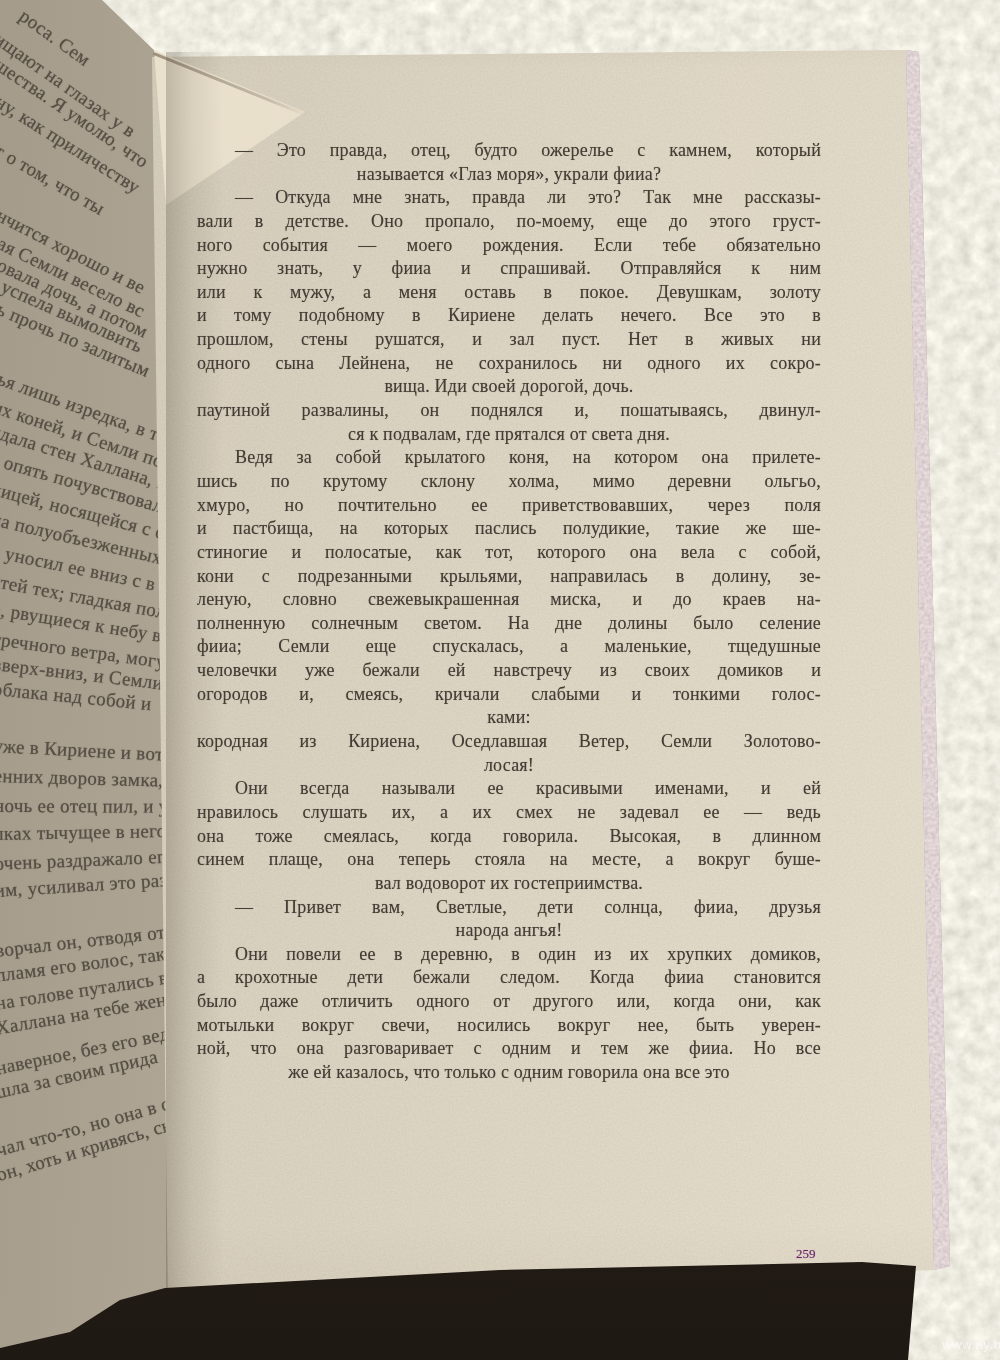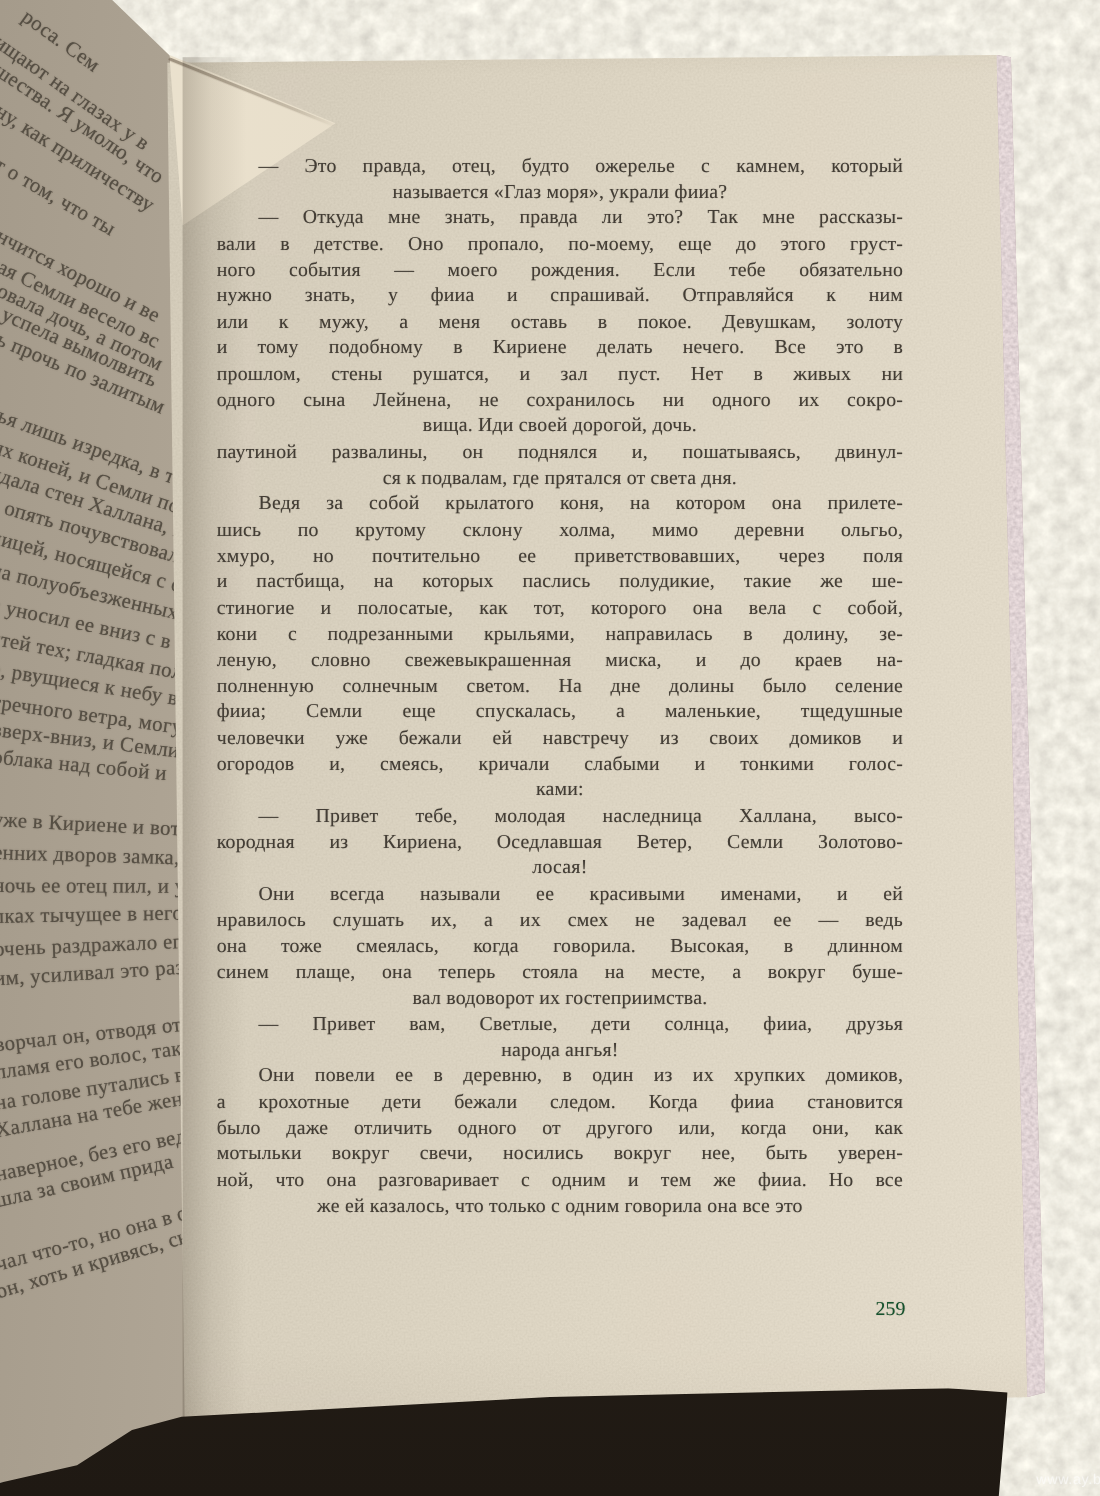--- a/index.html
+++ b/index.html
@@ -70,22 +70,22 @@
   
   .text-block {
     position:absolute; left:197px; top:139px; width:624px; z-index:3;
     font-size:18px; color:#433d35; letter-spacing:.2px;
     text-shadow:0 0 .9px rgba(67,61,52,.45);
   }
   .line { height:23.65px; line-height:23.4px; text-align:center; }
   .line.j { text-align:justify; text-align-last:justify; }
   .line.ind { text-indent:38px; }
   .page-number {
-    position:absolute; left:796px; top:1179px; z-index:3;
-    font-size:18px; color:#14532d; text-shadow:0 0 .9px rgba(67,61,52,.45);
+    position:absolute; left:796px; top:1246px; z-index:3;
+    font-size:13px; color:#701a75; text-shadow:0 0 .9px rgba(67,61,52,.45);
   }
   
   .watermark {
     position:absolute; left:942px; top:1337px; z-index:6;
     font-family:"Liberation Sans", sans-serif; font-size:13px; letter-spacing:.6px;
     color:rgba(255,255,255,.55); text-shadow:0 0 2px rgba(255,255,255,.3);
     white-space:nowrap;
   }
 </style>
 </head>
@@ -196,21 +196,20 @@
       <div class="line j">хмуро, но почтительно ее приветствовавших, через поля</div>
       <div class="line j">и пастбища, на которых паслись полудикие, такие же ше-</div>
       <div class="line j">стиногие и полосатые, как тот, которого она вела с собой,</div>
       <div class="line j">кони с подрезанными крыльями, направилась в долину, зе-</div>
       <div class="line j">леную, словно свежевыкрашенная миска, и до краев на-</div>
       <div class="line j">полненную солнечным светом. На дне долины было селение</div>
       <div class="line j">фииа; Семли еще спускалась, а маленькие, тщедушные</div>
       <div class="line j">человечки уже бежали ей навстречу из своих домиков и</div>
       <div class="line j">огородов и, смеясь, кричали слабыми и тонкими голос-</div>
       <div class="line">ками:</div>
-      <div class="line ind j">— Привет тебе, молодая наследница Халлана, высо-</div>
       <div class="line j">кородная из Кириена, Оседлавшая Ветер, Семли Золотово-</div>
       <div class="line">лосая!</div>
       <div class="line ind j">Они всегда называли ее красивыми именами, и ей</div>
       <div class="line j">нравилось слушать их, а их смех не задевал ее — ведь</div>
       <div class="line j">она тоже смеялась, когда говорила. Высокая, в длинном</div>
       <div class="line j">синем плаще, она теперь стояла на месте, а вокруг буше-</div>
       <div class="line">вал водоворот их гостеприимства.</div>
       <div class="line ind j">— Привет вам, Светлые, дети солнца, фииа, друзья</div>
       <div class="line">народа ангья!</div>
       <div class="line ind j">Они повели ее в деревню, в один из их хрупких домиков,</div>

